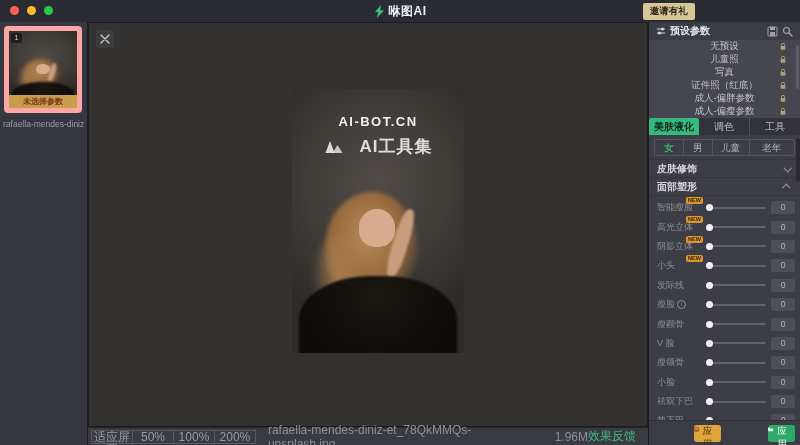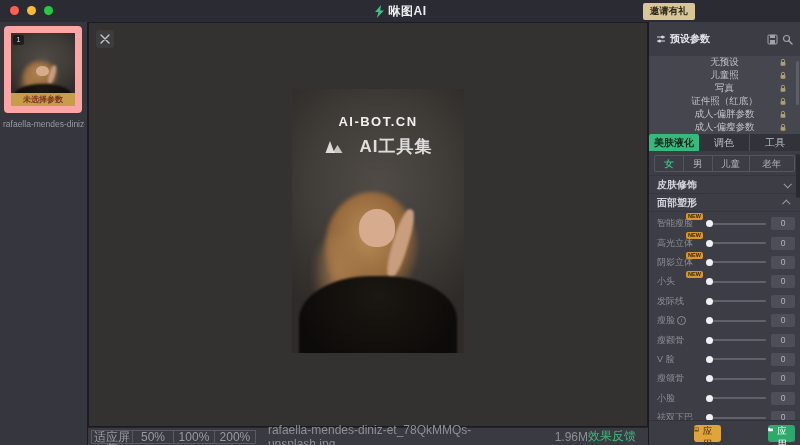--- a/index.html
+++ b/index.html
@@ -13,21 +13,21 @@
   .t-red{background:#ff5f57;} .t-yel{background:#febc2e;} .t-grn{background:#28c840;}
   .logo{position:absolute;top:0;left:0;width:100%;height:22px;display:flex;align-items:center;justify-content:center;gap:4px;}
   .logo-name{color:#ecedef;font-size:12px;font-weight:bold;letter-spacing:.5px;}
   .top-right{position:absolute;right:8px;top:0;height:22px;display:flex;align-items:center;gap:9px;}
   .invite-btn{background:#d8c697;color:#2e2a18;font-size:9.5px;padding:2px 7px;border-radius:2px;font-weight:bold;}
   .account{color:#b6b6be;font-size:10px;display:flex;align-items:center;gap:12px;margin-top:39px;}
   .caret-down{width:0;height:0;border-left:4px solid transparent;border-right:4px solid transparent;border-top:4px solid #9a9aa2;}
 
   
   .left-panel{position:absolute;left:0;top:22px;width:88px;height:423px;background:#36363f;border-right:1px solid #1c1c20;box-sizing:border-box;}
-  .thumb-card{position:absolute;left:4px;top:4px;width:78px;height:87px;border:7px solid #fca5a5;border-radius:4px;overflow:hidden;background:#26262c;box-sizing:border-box;}
+  .thumb-card{position:absolute;left:4px;top:4px;width:78px;height:87px;border:5px solid #fca5a5;border-radius:4px;overflow:hidden;background:#26262c;box-sizing:border-box;}
   .thumb-img{position:relative;width:100%;height:72px;overflow:hidden;}
   .thumb-banner{position:absolute;left:0;bottom:0;width:100%;height:13px;background:#c79d49;color:#7d3420;font-size:8px;font-weight:bold;text-align:center;line-height:13px;}
   .thumb-index{position:absolute;top:2px;left:2px;min-width:9px;height:10px;background:rgba(15,15,18,.65);color:#d8d8dd;font-size:7px;line-height:10px;text-align:center;border-radius:2px;padding:0 1px;z-index:3;}
   .thumb-name{position:absolute;left:3px;top:97px;width:82px;color:#9a9aa2;font-size:8.5px;white-space:nowrap;overflow:hidden;}
 
   
   .canvas{position:absolute;left:88px;top:22px;width:560px;height:405px;background:#333231;border:1px solid #1c1c20;box-sizing:border-box;}
   .close-x{position:absolute;left:7px;top:7px;width:18px;height:18px;display:flex;align-items:center;justify-content:center;border-radius:3px;background:rgba(90,90,100,.25);}
   .photo{position:absolute;left:203px;top:66px;width:172px;height:264px;}
 
@@ -53,21 +53,21 @@
   .zoom-btn{border:1px solid #5a5a62;height:12px;line-height:12px;text-align:center;box-sizing:content-box;}
   .zb-fit{width:40px;margin-left:3px;}
   .zb-pct{width:40px;margin-left:-1px;}
   .sb-filename{margin-left:12px;color:#8e8e96;}
   .sb-size{margin-left:16px;color:#8e8e96;}
   .sb-feedback{margin-left:auto;margin-right:12px;color:#3cba7c;}
 
   
   .right-panel{position:absolute;left:648px;top:22px;width:152px;height:423px;background:#3c3c44;border-left:1px solid #1c1c20;
     box-sizing:border-box;display:flex;flex-direction:column;}
-  .rp-header{height:18px;display:flex;align-items:center;gap:4px;padding:8px 7px;flex:none;}
+  .rp-header{height:18px;display:flex;align-items:center;gap:4px;padding:0 7px;flex:none;}
   .rp-title{color:#e2e2e8;font-size:10px;font-weight:bold;flex:1;}
   .preset-list{height:78px;background:#46464e;position:relative;flex:none;}
   .preset-row{height:13px;display:flex;align-items:center;justify-content:center;color:#c2c2c8;font-size:9.5px;position:relative;}
   .preset-lock{position:absolute;right:13px;top:2px;}
   .preset-scroll{position:absolute;right:1px;top:5px;width:3px;height:44px;background:#5e5e66;border-radius:2px;}
   .tab-bar{height:17px;display:flex;background:#32323a;flex:none;}
   .tab{flex:1;text-align:center;line-height:17px;font-size:10px;color:#bfbfc7;}
   .tab.active{background:#35b97c;color:#10271b;font-weight:bold;border-radius:2px 2px 0 0;}
   .tab.sep{border-left:1px solid #50505a;}
   .rp-content{flex:1;background:#3d3d45;display:flex;flex-direction:column;position:relative;overflow:hidden;}

